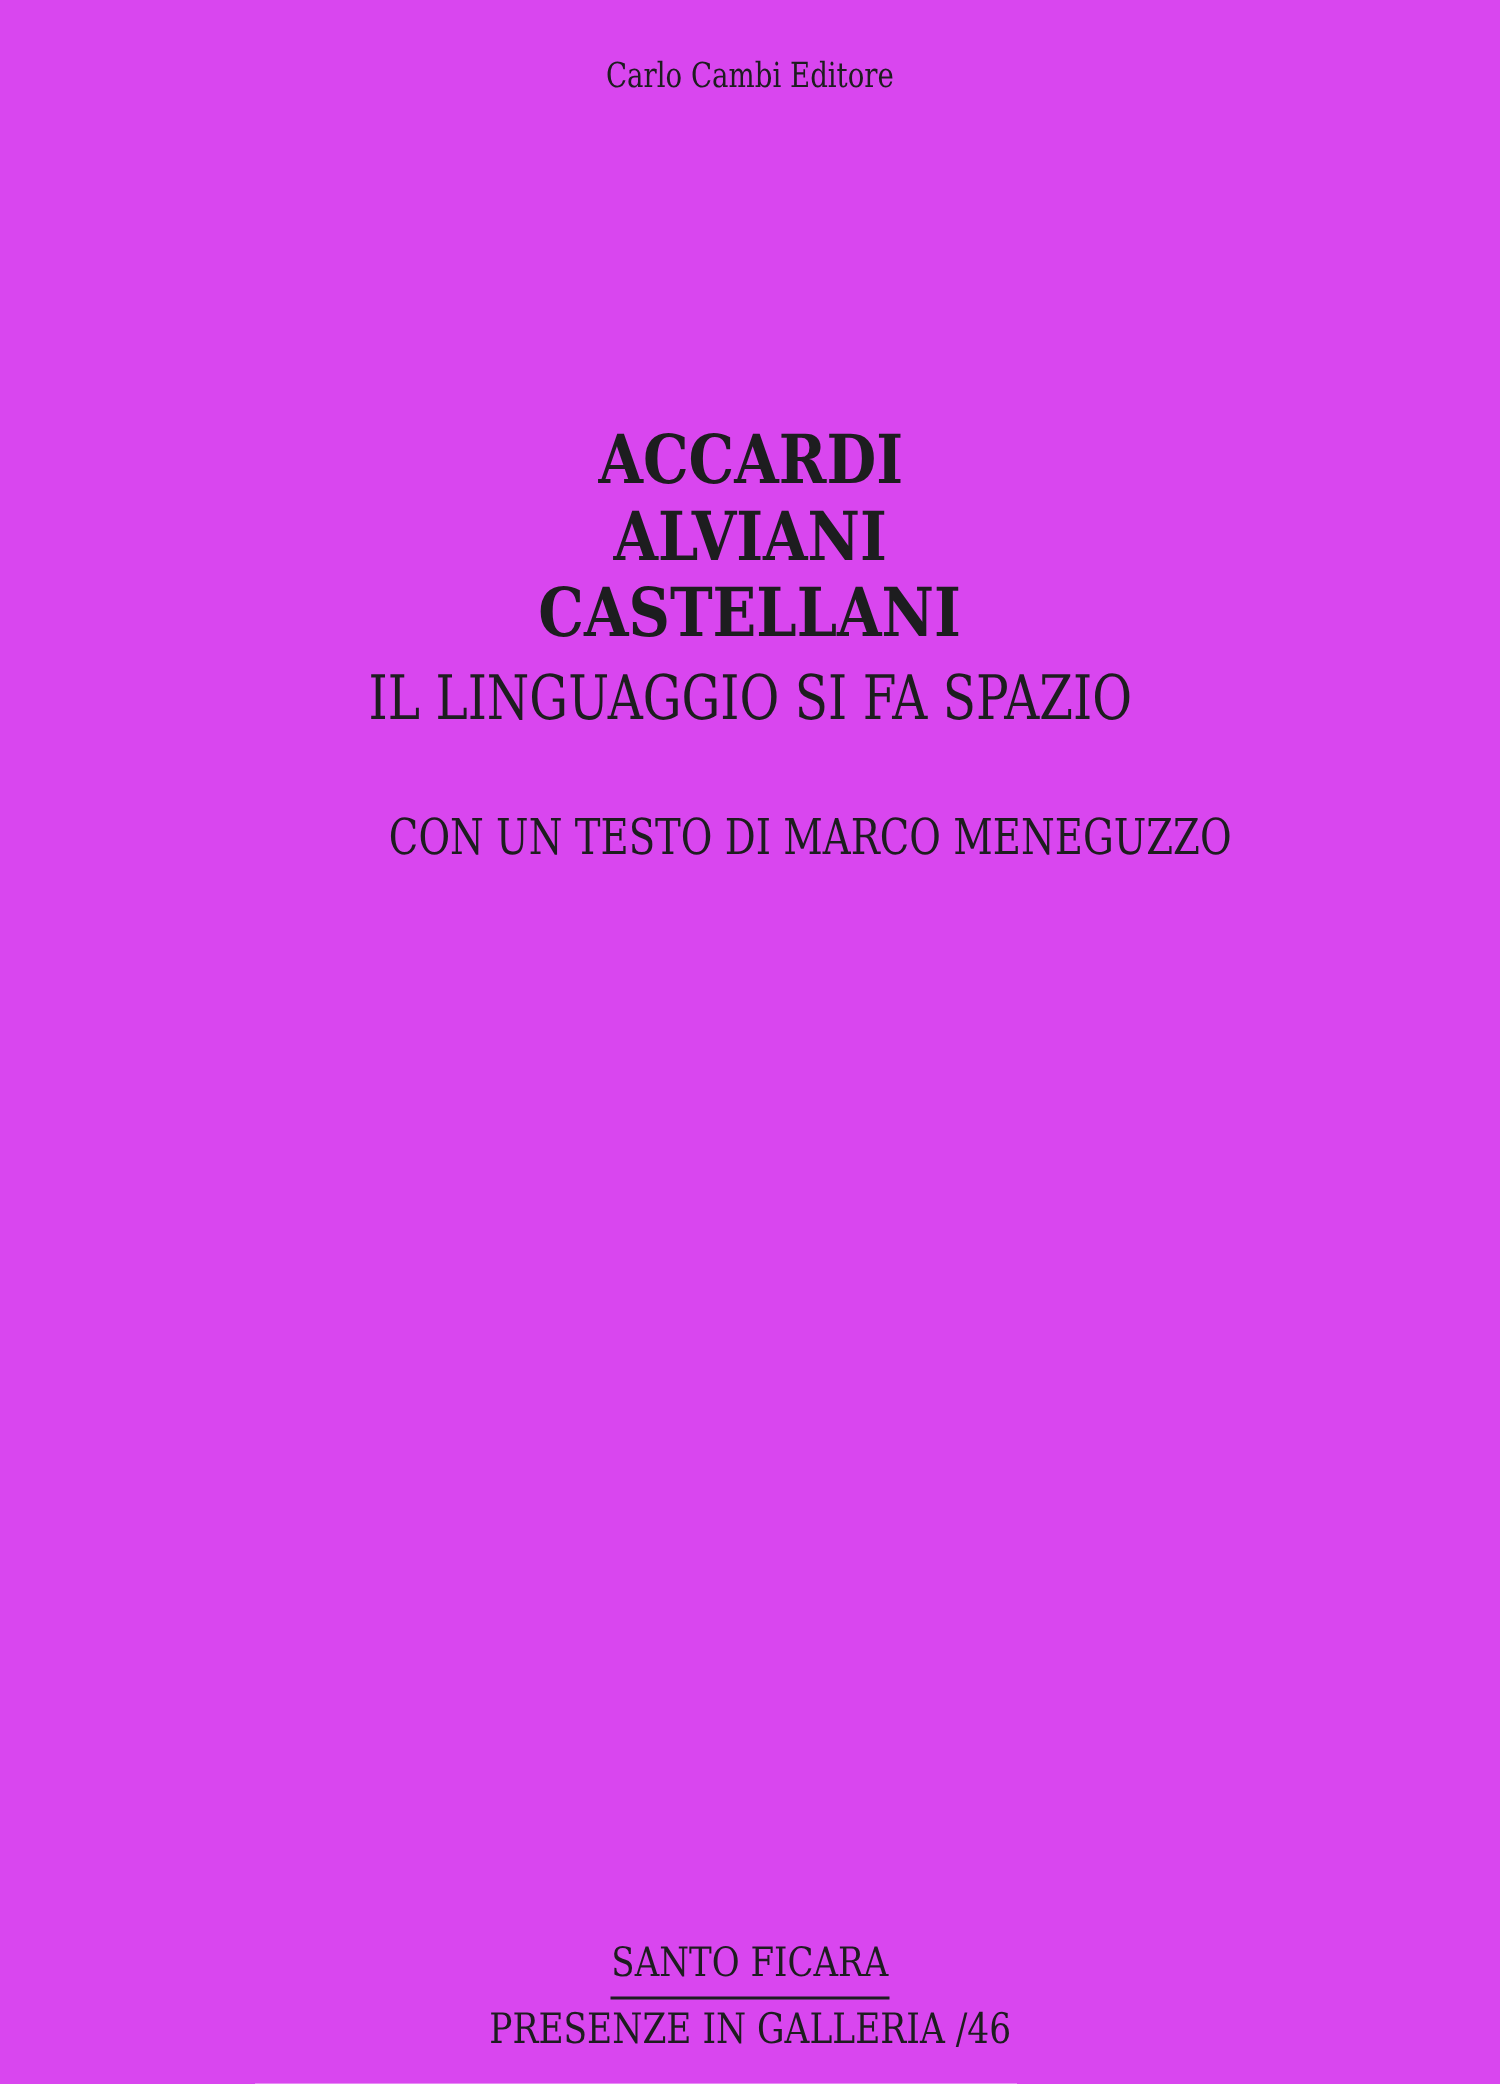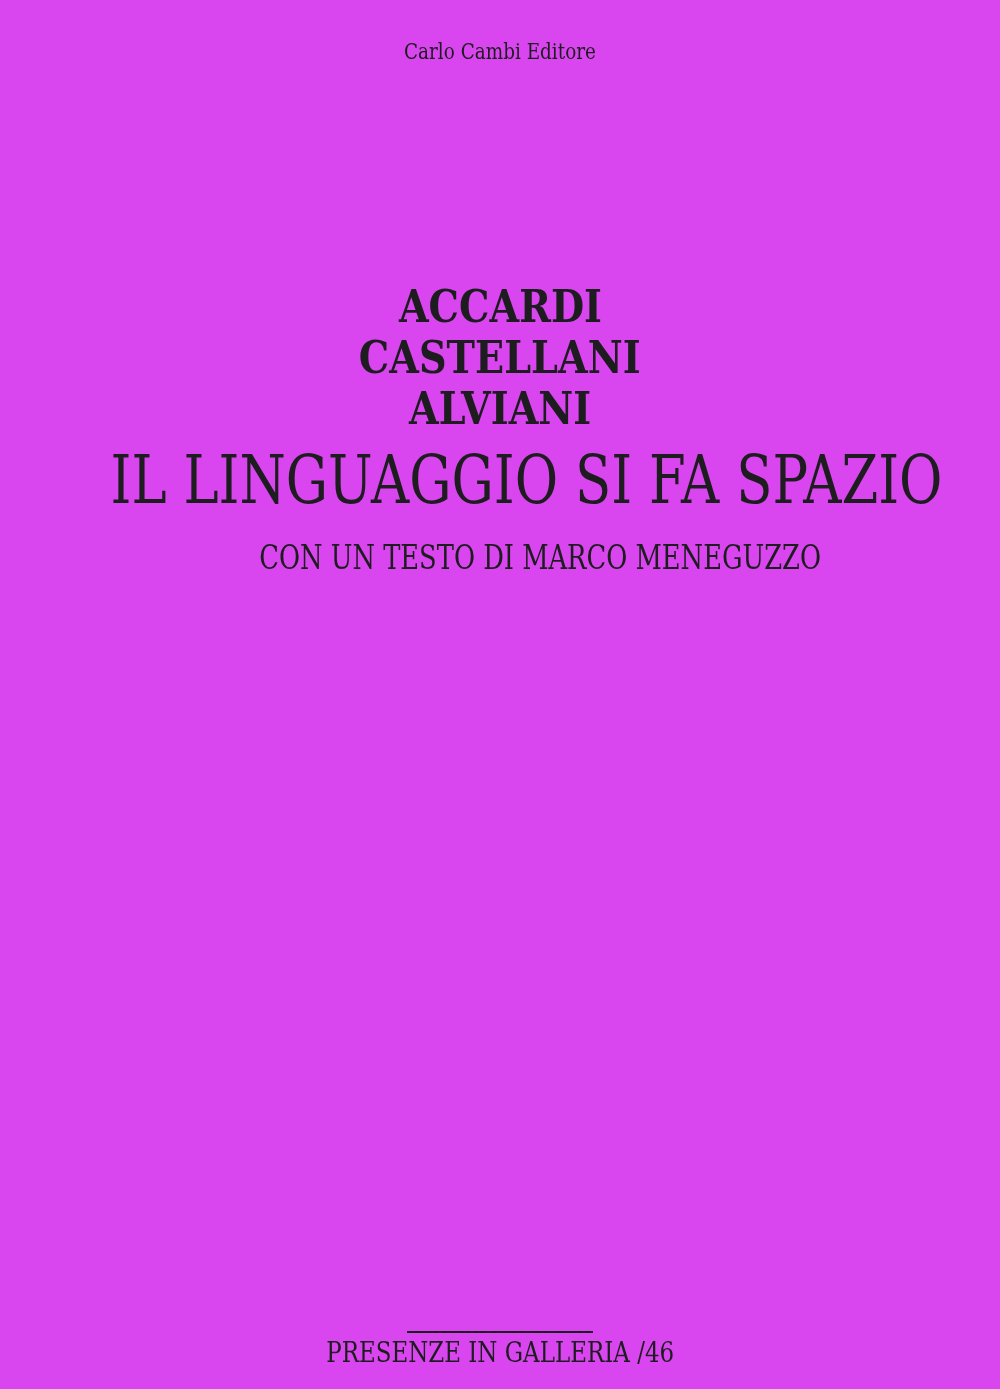--- a/index.html
+++ b/index.html
@@ -33,21 +33,21 @@
   .publisher .squeeze { transform: scaleX(0.80); }
   .artists {
     top: 281px;
     font-size: 45px;
     line-height: 51px;
     font-weight: bold;
   }
   .artists .squeeze { transform: scaleX(0.85); }
   .title {
     top: 441px;
-    font-size: 67px;
+    font-size: 41px;
   }
   .title .squeeze { transform: scaleX(0.79); }
   .subtitle {
     top: 538px;
     font-size: 33px;
     padding-left: 40px;
   }
   .subtitle .squeeze { transform: scaleX(0.78); }
   .gallery {
     top: 1293px;
@@ -72,32 +72,35 @@
 <body>
 
 <div class="cover" style="background: #d946ef; color: rgb(29, 29, 31);">
 
   <div class="center-line publisher">
     <span class="squeeze">Carlo Cambi Editore</span>
   </div>
 
   <div class="center-line artists">
     <div><span class="squeeze">ACCARDI</span></div>
+    <div><span class="squeeze">ALVIANI</span></div>
     <div><span class="squeeze">CASTELLANI</span></div>
-    <div><span class="squeeze">ALVIANI</span></div>
   </div>
 
   <div class="center-line title">
     <span class="squeeze">IL LINGUAGGIO SI FA SPAZIO</span>
   </div>
 
   <div class="center-line subtitle">
     <span class="squeeze">CON UN TESTO DI MARCO MENEGUZZO</span>
   </div>
 
+  <div class="center-line gallery">
+    <span class="squeeze">SANTO FICARA</span>
+  </div>
 
   <div class="gallery-rule" style="background: rgb(29, 29, 31);"></div>
 
   <div class="center-line series">
     <span class="squeeze">PRESENZE IN GALLERIA /46</span>
   </div>
 
 </div>
 
 </body></html>

